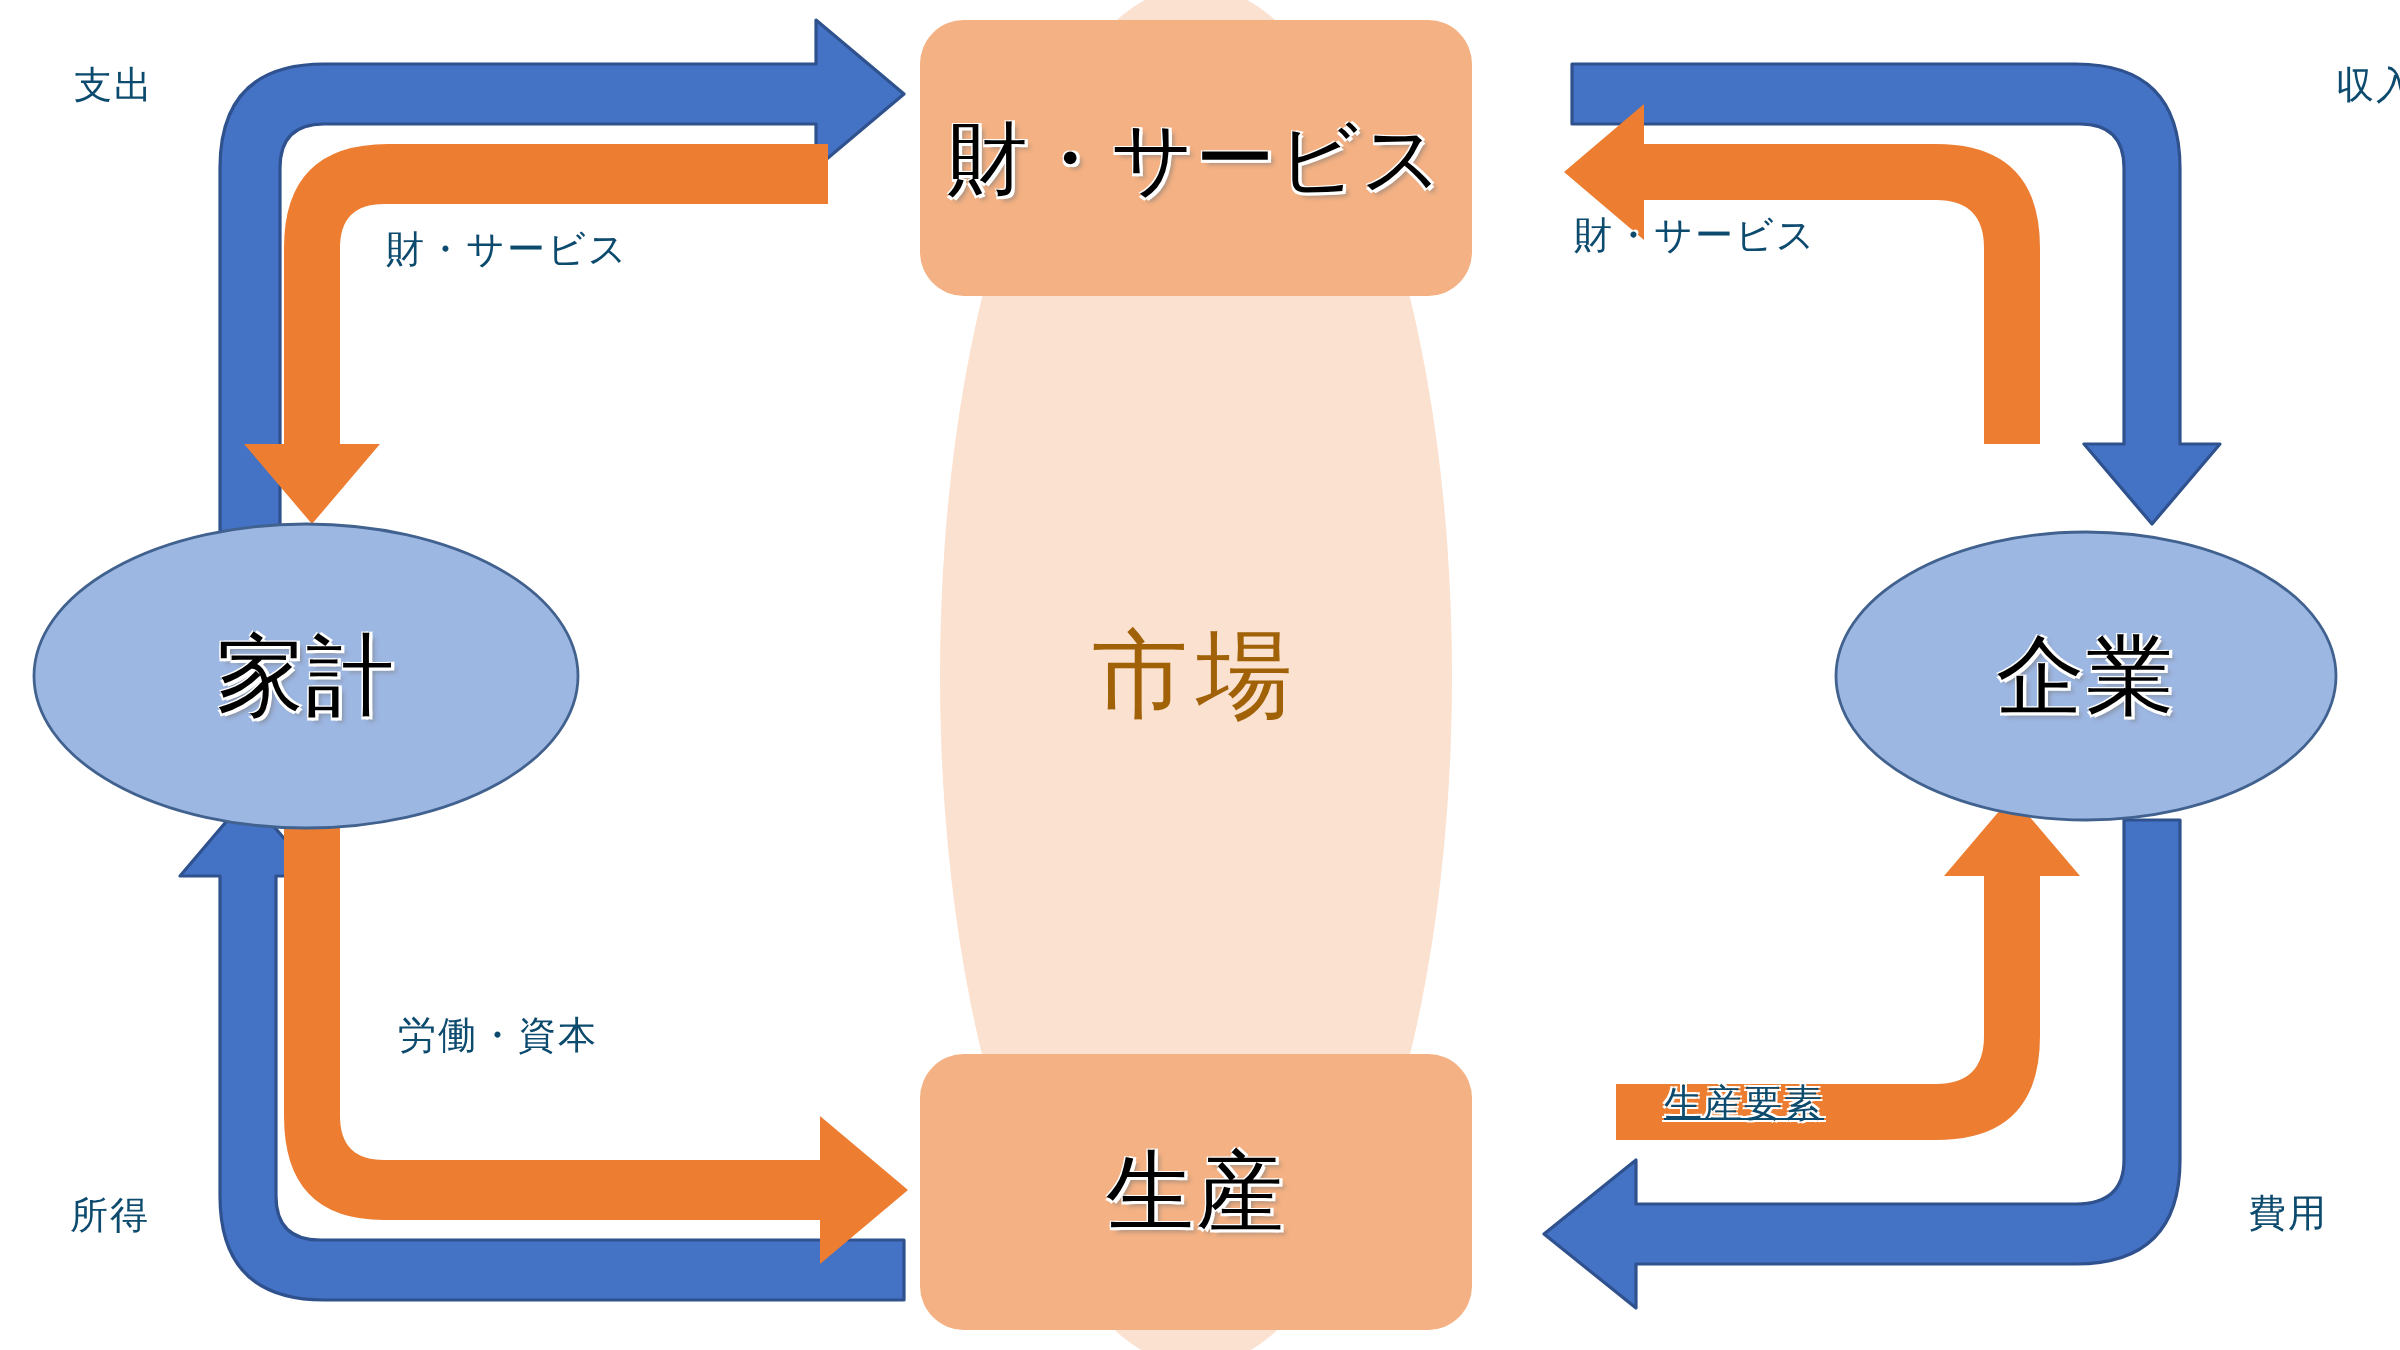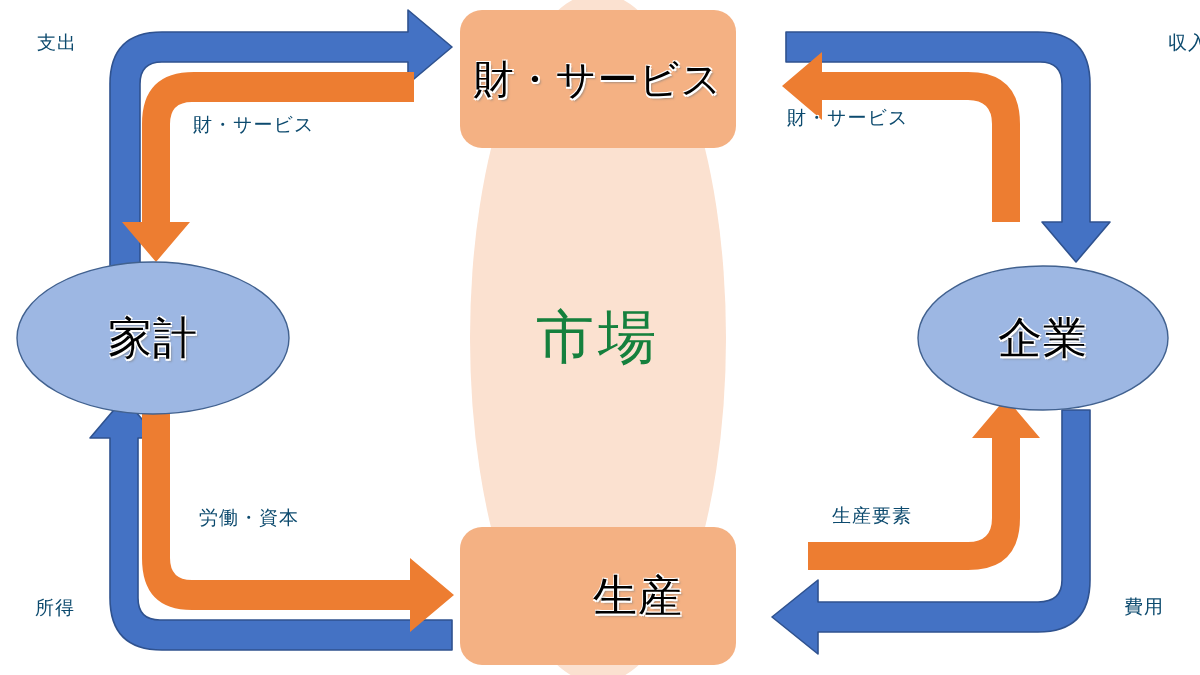--- a/index.html
+++ b/index.html
@@ -40,24 +40,24 @@
     font-weight: 400;
     letter-spacing: 1px;
     text-shadow:
        1.6px 1.6px 0 #ffffff,
       -0.6px -0.6px 0 #ffffff,
        1.6px -0.6px 0 #ffffff,
       -0.6px 1.6px 0 #ffffff,
        2.6px 2.6px 2px rgba(120,120,120,0.55);
   }
   .market-label {
-    font-size: 58px;
+    font-size: 48px;
     font-weight: 400;
     letter-spacing: 4px;
-    color: #15803d;
+    color: #a16207;
   }
   .flow-label {
     position: absolute;
     font-size: 19px;
     color: #0c4a6e;
     white-space: nowrap;
     letter-spacing: 1px;
     pointer-events: none;
     text-shadow:
        1px 1px 0 #ffffff,
@@ -191,35 +191,35 @@
     <rect x="460" y="527" width="276" height="138" rx="22" ry="22" fill="#F4B183"></rect>
 
     <ellipse cx="153" cy="338" rx="136" ry="76" fill="#9DB7E3" stroke="#41618F" stroke-width="1.4"></ellipse>
     <ellipse cx="1043" cy="338" rx="125" ry="72" fill="#9DB7E3" stroke="#41618F" stroke-width="1.4"></ellipse>
   </svg>
 
   <div class="node-label market-label" style="left:460px; top:268px; width:276px; height:140px;">市場</div>
 
   <div class="node-label entity-label" style="left:460px; top:10px; width:276px; height:138px; font-size:40px;">財・サービス</div>
 
-  <div class="node-label entity-label" style="left:460px; top:527px; width:276px; height:138px;margin-left:40px;">生産</div>
+  <div class="node-label entity-label" style="left:460px; top:527px; width:276px; height:138px;">生産</div>
 
   <div class="node-label entity-label" style="left:17px; top:262px; width:272px; height:152px;">家計</div>
 
   <div class="node-label entity-label" style="left:918px; top:266px; width:250px; height:144px;">企業</div>
 
   <div class="flow-label" style="left:37px; top:30px;">支出</div>
 
   <div class="flow-label" style="left:193px; top:112px;">財・サービス</div>
 
   <div class="flow-label" style="left:1168px; top:30px;">収入</div>
 
   <div class="flow-label" style="left:787px; top:105px;">財・サービス</div>
 
   <div class="flow-label" style="left:35px; top:595px;text-align:center;">所得</div>
 
   <div class="flow-label" style="left:199px; top:505px;text-align:center;">労働・資本</div>
 
   <div class="flow-label" style="left:1124px; top:594px;">費用</div>
 
-  <div class="flow-label" style="left:832px; top:503px;">生産要素</div>
+  <div class="flow-label" style="left:832px; top:539px;text-decoration:underline;">生産要素</div>
 
 </div>
 
 </body></html>

